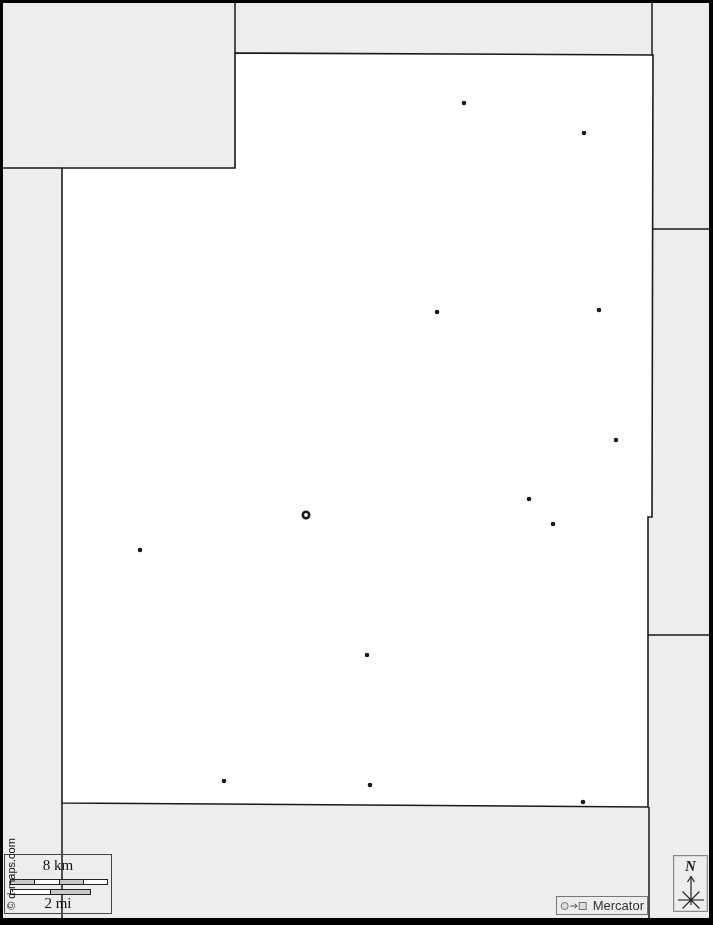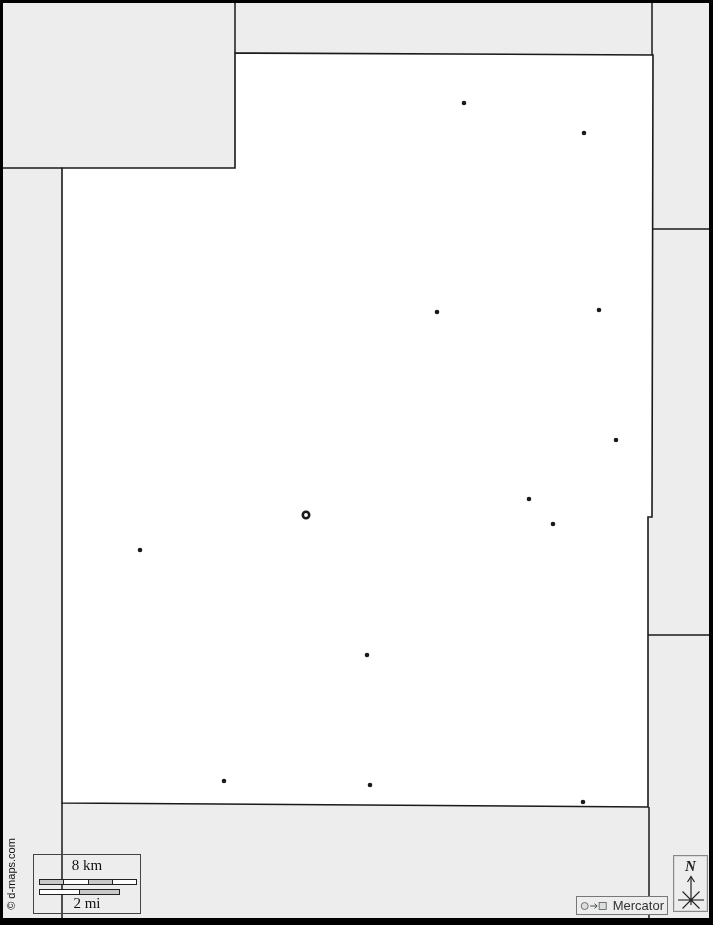--- a/index.html
+++ b/index.html
@@ -1,36 +1,36 @@
 <!DOCTYPE html>
 <html><head>
 <meta charset="utf-8">
 <style>
   html,body{margin:0;padding:0;background:#fff}
   .canvas{position:relative;width:713px;height:925px;background:#ededed;overflow:hidden;
           font-family:"Liberation Sans",sans-serif}
   #map-svg{position:absolute;left:0;top:0;pointer-events:none}
 
   
-  .scale-box{position:absolute;left:33px;top:854px;width:108px;height:60px;box-sizing:border-box;
+  .scale-box{position:absolute;left:4px;top:854px;width:108px;height:60px;box-sizing:border-box;
              border:1px solid #444;background:transparent}
   .scale-label{position:absolute;width:100%;text-align:center;
                font-family:"Liberation Serif",serif;font-size:15px;color:#111;line-height:15px}
   .km-label{top:3px}
   .mi-label{top:41px}
   .bar{position:absolute;display:flex;border:1px solid #222;box-sizing:border-box;height:6px;background:#fff}
   .km-bar{left:5px;top:24px;width:98px}
   .mi-bar{left:5px;top:34px;width:81px}
   .seg{flex:1;height:100%}
   .seg + .seg{border-left:1px solid #222}
 
   .copyright{position:absolute;left:11px;top:874px;transform:translate(-50%,-50%) rotate(-90deg);
              font-size:11px;color:#111;white-space:nowrap}
 
-  .projection-badge{position:absolute;left:576px;top:896px;width:92px;height:19px;box-sizing:border-box;
+  .projection-badge{position:absolute;left:556px;top:896px;width:92px;height:19px;box-sizing:border-box;
                     border:1px solid #777;background:#ededed;display:flex;align-items:center;
                     padding:0 3px;gap:3px}
   .projection-badge .label{font-size:13px;color:#333}
 
   .north-box{position:absolute;left:673px;top:855px;width:35px;height:57px;box-sizing:border-box;
              border:1px solid #888;box-shadow:inset 0 0 0 1px #d8d8d8;background:#ededed}
   .north-label{text-align:center;font-family:"Liberation Serif",serif;font-style:italic;
                font-weight:bold;font-size:15px;color:#222;margin-top:3px;line-height:15px}
   .compass{display:block;margin:0 auto}
 </style>

